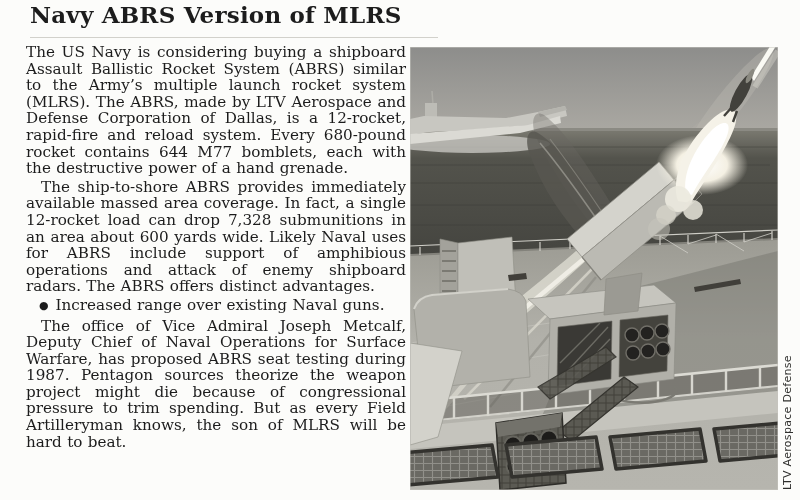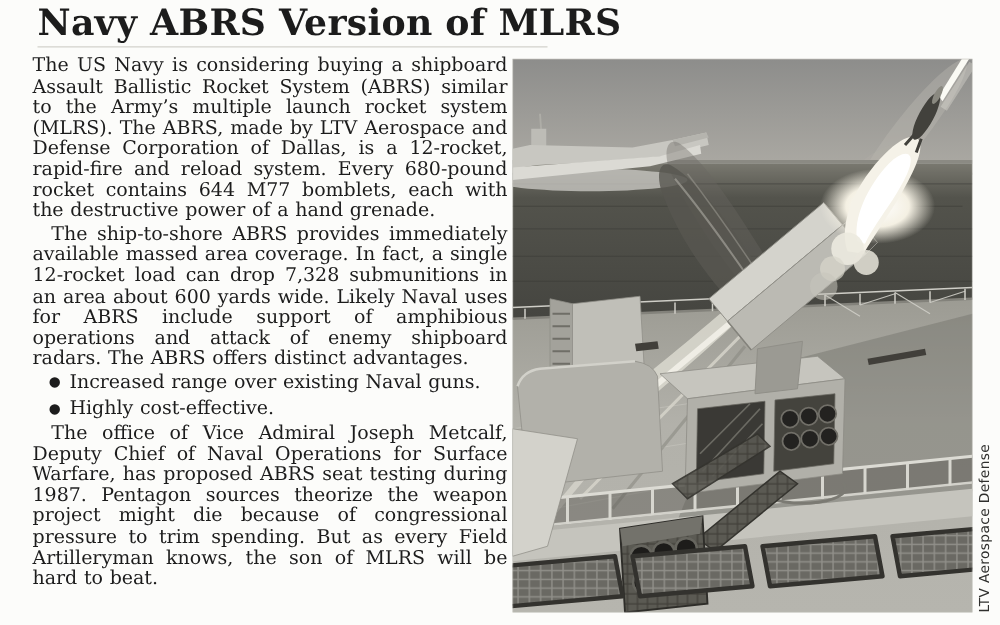--- a/index.html
+++ b/index.html
@@ -4,21 +4,21 @@
 <style>
   html,body{margin:0;padding:0;}
   body{
     width:800px;height:500px;overflow:hidden;
     background:#fcfcfa;color:#1c1c1c;
     font-family:"DejaVu Serif","Liberation Serif",serif;
   }
   .page{position:relative;width:800px;height:500px;}
   .page-title{
     position:absolute;left:30px;top:1px;margin:0;
-    font-size:29px;font-weight:bold;letter-spacing:.2px;
+    font-size:23px;font-weight:bold;letter-spacing:.2px;
     font-family:"DejaVu Serif","Liberation Serif",serif;
   }
   .title-rule{
     position:absolute;left:30px;top:37px;width:408px;height:0;
     border-top:1px solid #d2d1cb;
   }
   .article-column{
     position:absolute;left:24px;top:42px;width:384px;
     font-size:15.2px;line-height:16.6px;
     text-align:justify;word-spacing:.5px;
@@ -45,21 +45,20 @@
 <div class="page">
 
   <h1 class="page-title">Navy ABRS Version of MLRS</h1>
   <div class="title-rule"></div>
 
   <div class="article-column">
     <p>The US Navy is considering buying a shipboard Assault Ballistic Rocket System (ABRS) similar to the Army’s multiple launch rocket system (MLRS). The ABRS, made by LTV Aerospace and Defense Corporation of Dallas, is a 12-rocket, rapid-fire and reload system. Every 680-pound rocket contains 644 M77 bomblets, each with the destructive power of a hand grenade.</p>
     <p class="indented">The ship-to-shore ABRS provides immediately available massed area coverage. In fact, a single 12-rocket load can drop 7,328 submunitions in an area about 600 yards wide. Likely Naval uses for ABRS include support of amphibious operations and attack of enemy shipboard radars. The ABRS offers distinct advantages.</p>
 
     <p class="bullet-item"><span class="bullet-glyph">●</span><span>Increased range over existing Naval guns.</span></p>
-    <p class="bullet-item"><span class="bullet-glyph">●</span><span>Highly cost-effective.</span></p>
 
     <p class="indented">The office of Vice Admiral Joseph Metcalf, Deputy Chief of Naval Operations for Surface Warfare, has proposed ABRS seat testing during 1987. Pentagon sources theorize the weapon project might die because of congressional pressure to trim spending. But as every Field Artilleryman knows, the son of MLRS will be hard to beat.</p>
   </div>
 
   <figure class="abrs-figure">
     <svg width="368" height="443" viewBox="0 0 368 443" xmlns="http://www.w3.org/2000/svg">
       <defs>
         <linearGradient id="skyG" x1="0" y1="0" x2="0" y2="1">
           <stop offset="0" stop-color="#8d8d8b"></stop>
             <stop offset="1" stop-color="#aaa8a2"></stop>

